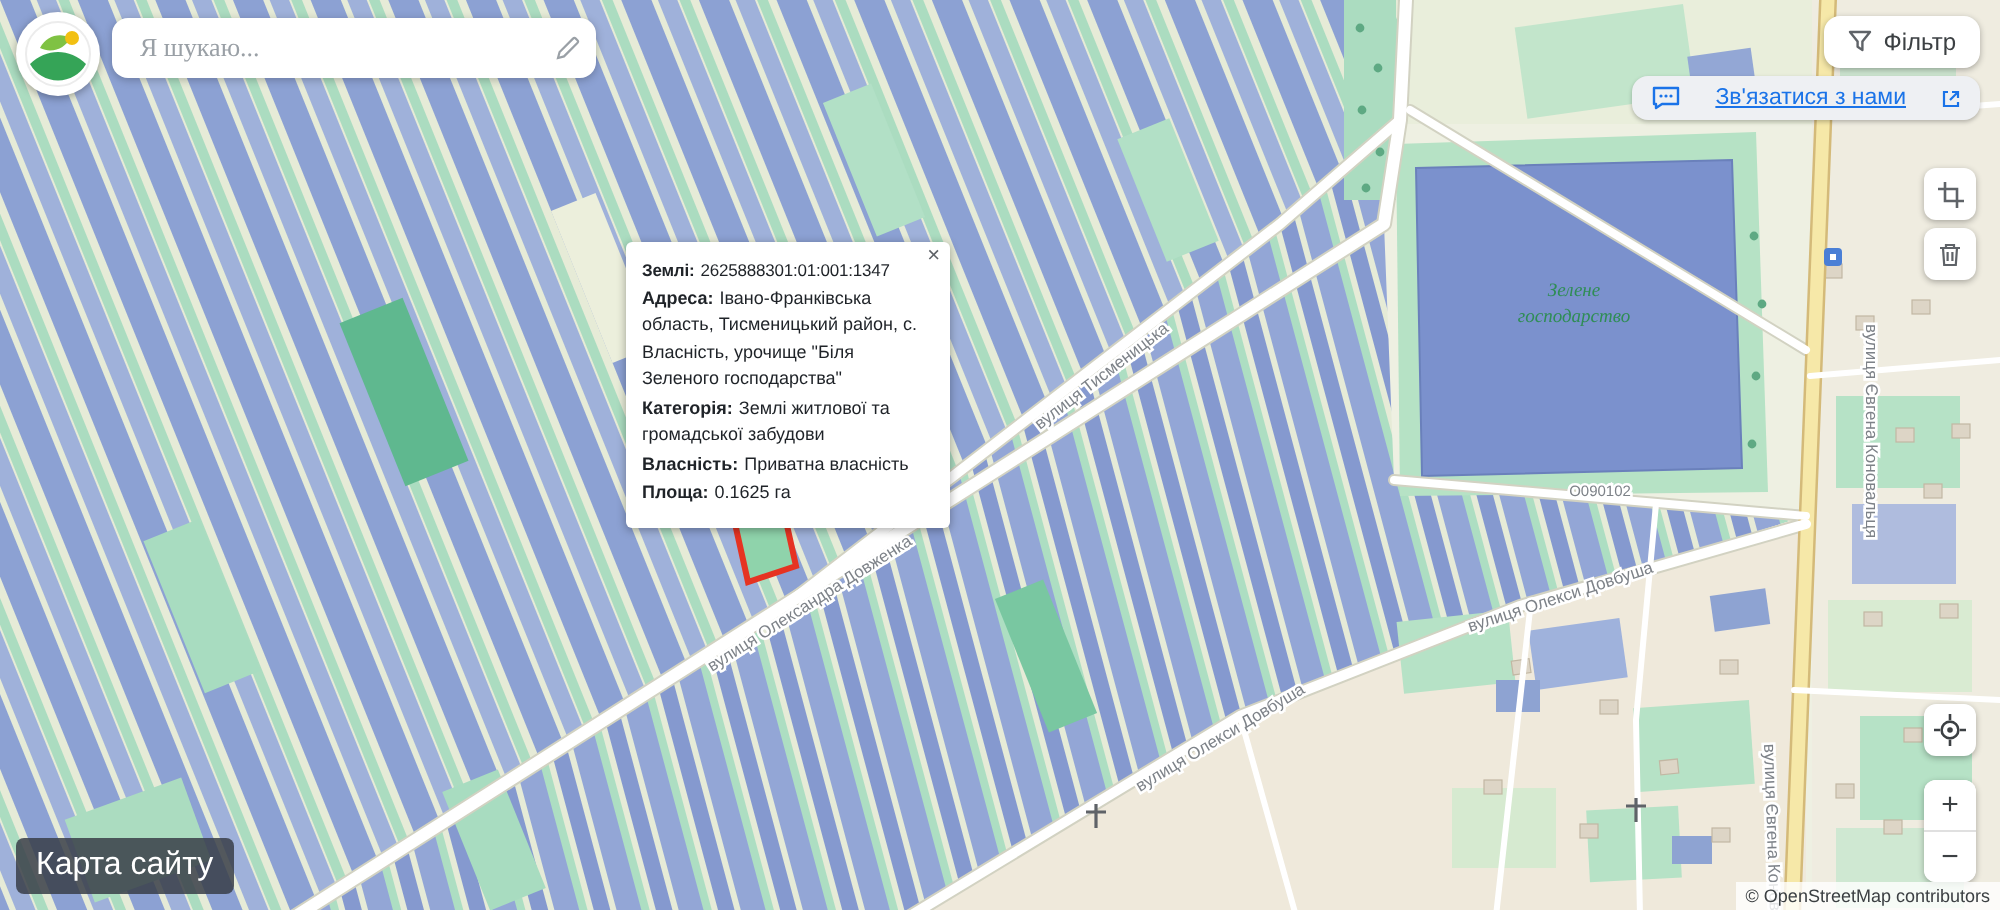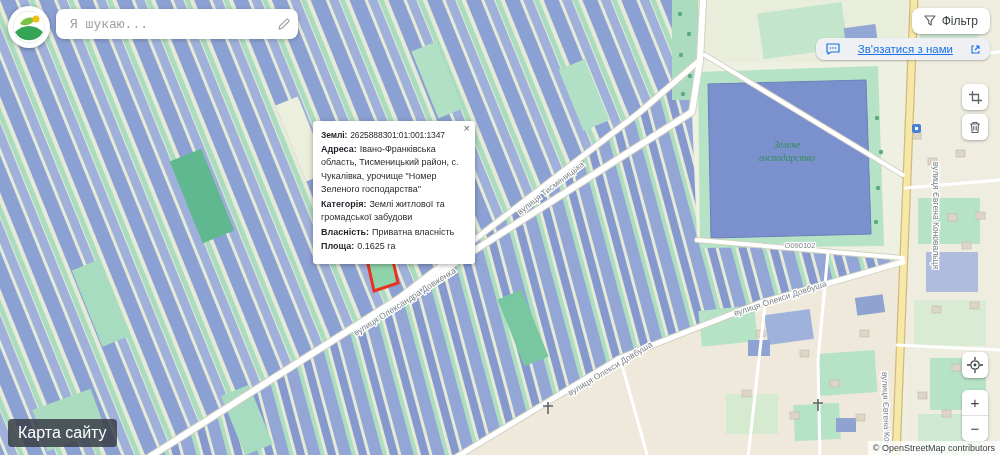--- a/index.html
+++ b/index.html
@@ -8,21 +8,21 @@
   svg.map{position:absolute;inset:0;cursor:grab;}
 
   
   .logo{position:absolute;left:8px;top:6px;width:42px;height:42px;border-radius:50%;background:#fff;
         box-shadow:0 1px 4px rgba(0,0,0,.35);display:flex;align-items:center;justify-content:center;cursor:pointer;}
 
   
   .searchbar{position:absolute;left:56px;top:9px;width:242px;height:30px;background:#fff;border-radius:8px;
              box-shadow:0 1px 4px rgba(0,0,0,.25);display:flex;align-items:center;padding:0 8px 0 12px;box-sizing:border-box;}
   .searchbar input{border:0;outline:0;flex:1;font-size:13px;color:#0c4a6e;background:transparent;
-                   font-family:Liberation Mono, monospace;}
+                   font-family:Liberation Serif, serif;}
   .searchbar input::placeholder{color:#9aa0a6;}
   .edit-ic{display:flex;align-items:center;cursor:pointer;}
 
   
   .filter-btn{position:absolute;right:10px;top:8px;display:flex;gap:6px;align-items:center;background:#fff;border:0;
               border-radius:8px;padding:6px 12px;font-size:12px;color:#3c4043;box-shadow:0 1px 3px rgba(0,0,0,.3);
               cursor:pointer;font-family:"Liberation Sans",sans-serif;}
   .contact-btn{position:absolute;right:10px;top:38px;display:flex;gap:18px;align-items:center;background:#eef0f3;border:0;
                border-radius:8px;padding:5px 10px;font-size:11.5px;color:#1a73e8;box-shadow:0 1px 2px rgba(0,0,0,.25);
                cursor:pointer;font-family:"Liberation Sans",sans-serif;}
@@ -272,21 +272,21 @@
   <a class="sitemap">Карта сайту</a>
 
   <div class="attribution">© OpenStreetMap contributors</div>
 
   <div class="popup">
     <button class="close">×</button>
     <div class="field field-num">
       <b>Землі:</b><span>2625888301:01:001:1347</span>
     </div>
     <div class="field">
-      <b>Адреса:</b><span>Івано-Франківська область, Тисменицький район, с. Чукалівка, урочище "Номер Зеленого господарства"</span>
+      <b>Адреса:</b><span>Івано-Франківська область, Тисменицький район, с. Власність, урочище "Біля Зеленого господарства"</span>
     </div>
     <div class="field">
       <b>Категорія:</b><span>Землі житлової та громадської забудови</span>
     </div>
     <div class="field">
       <b>Власність:</b><span>Приватна власність</span>
     </div>
     <div class="field">
       <b>Площа:</b><span>0.1625 га</span>
     </div>

